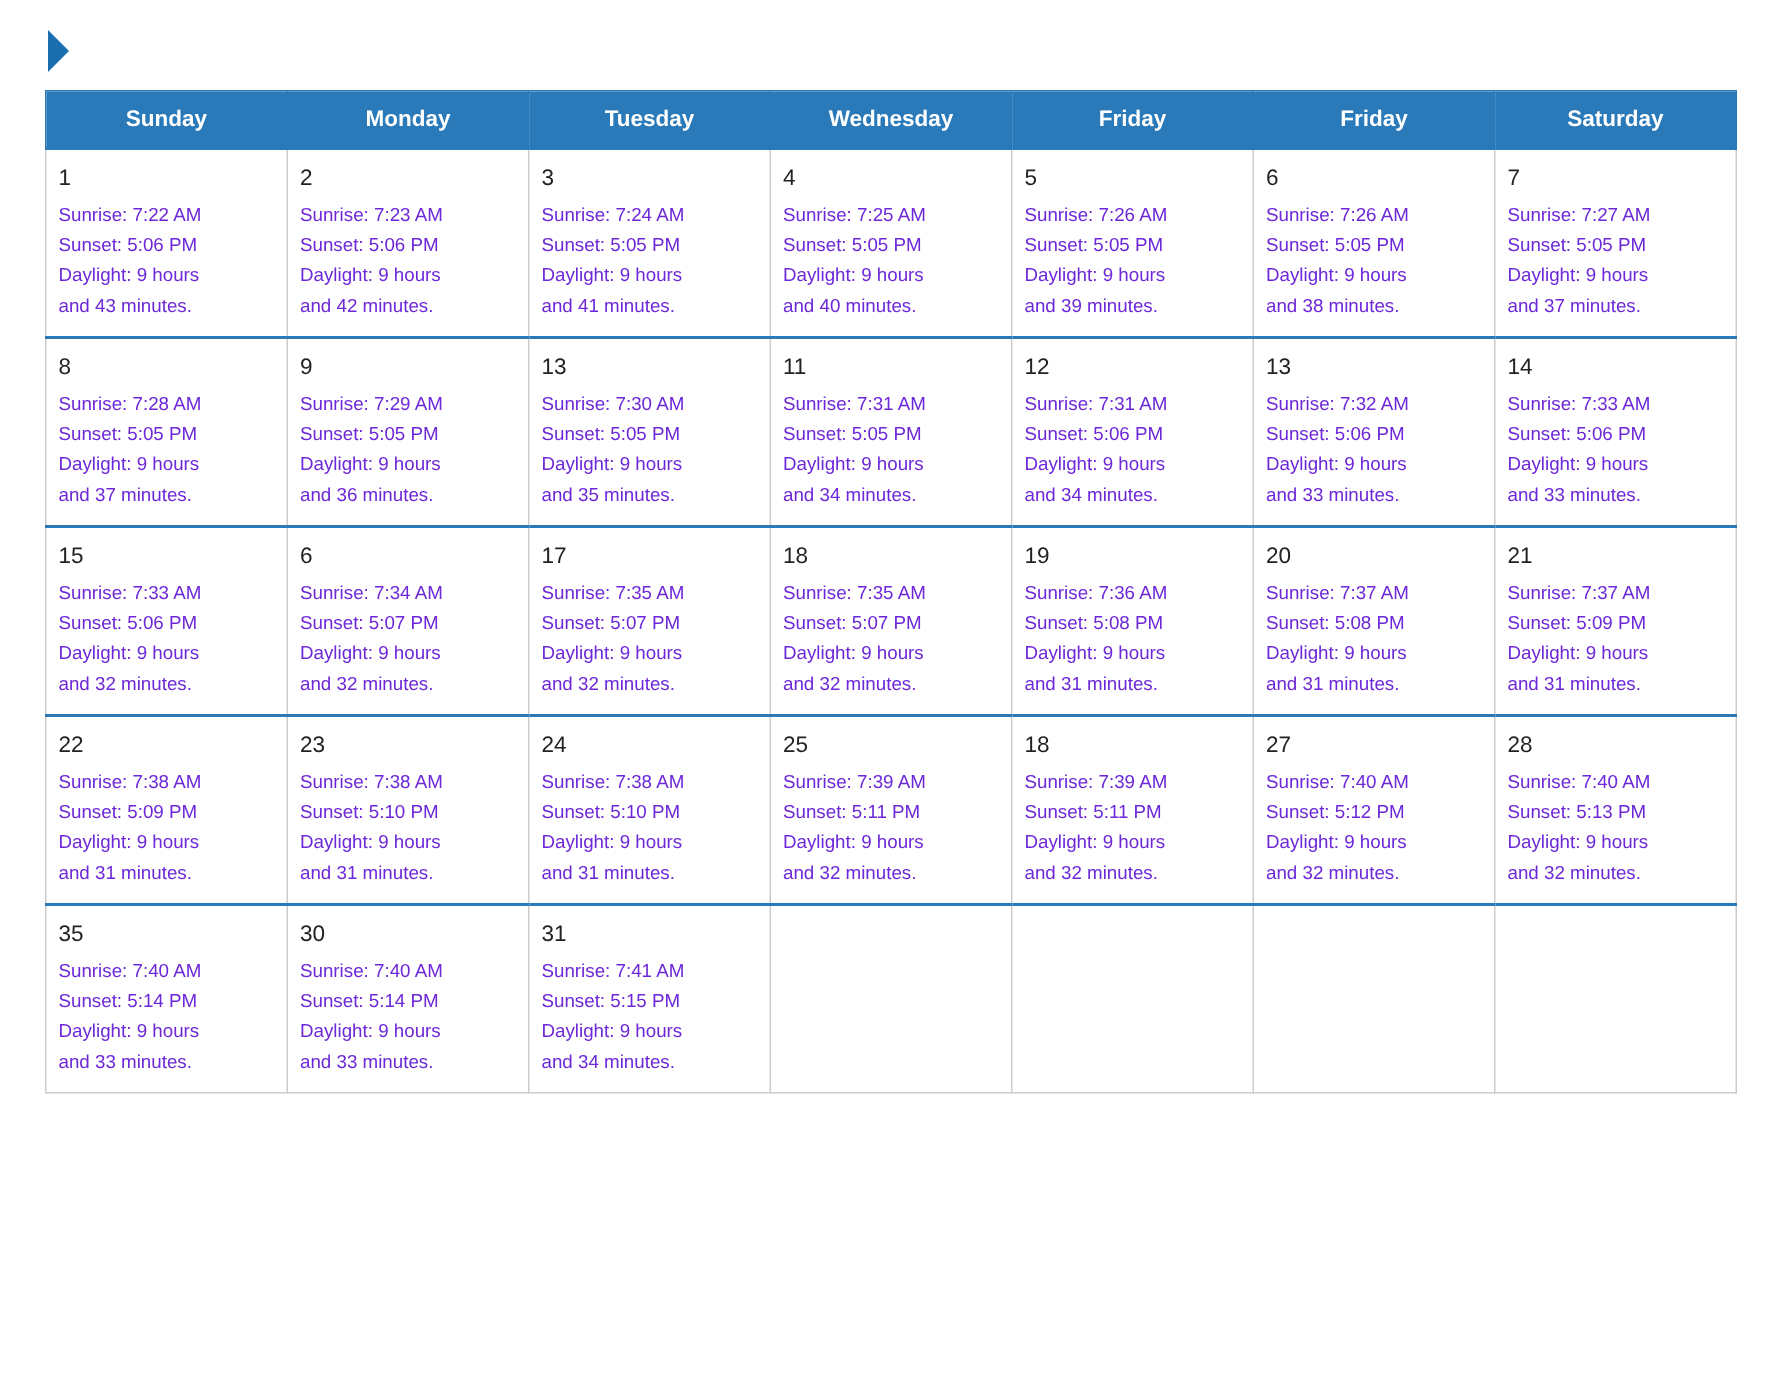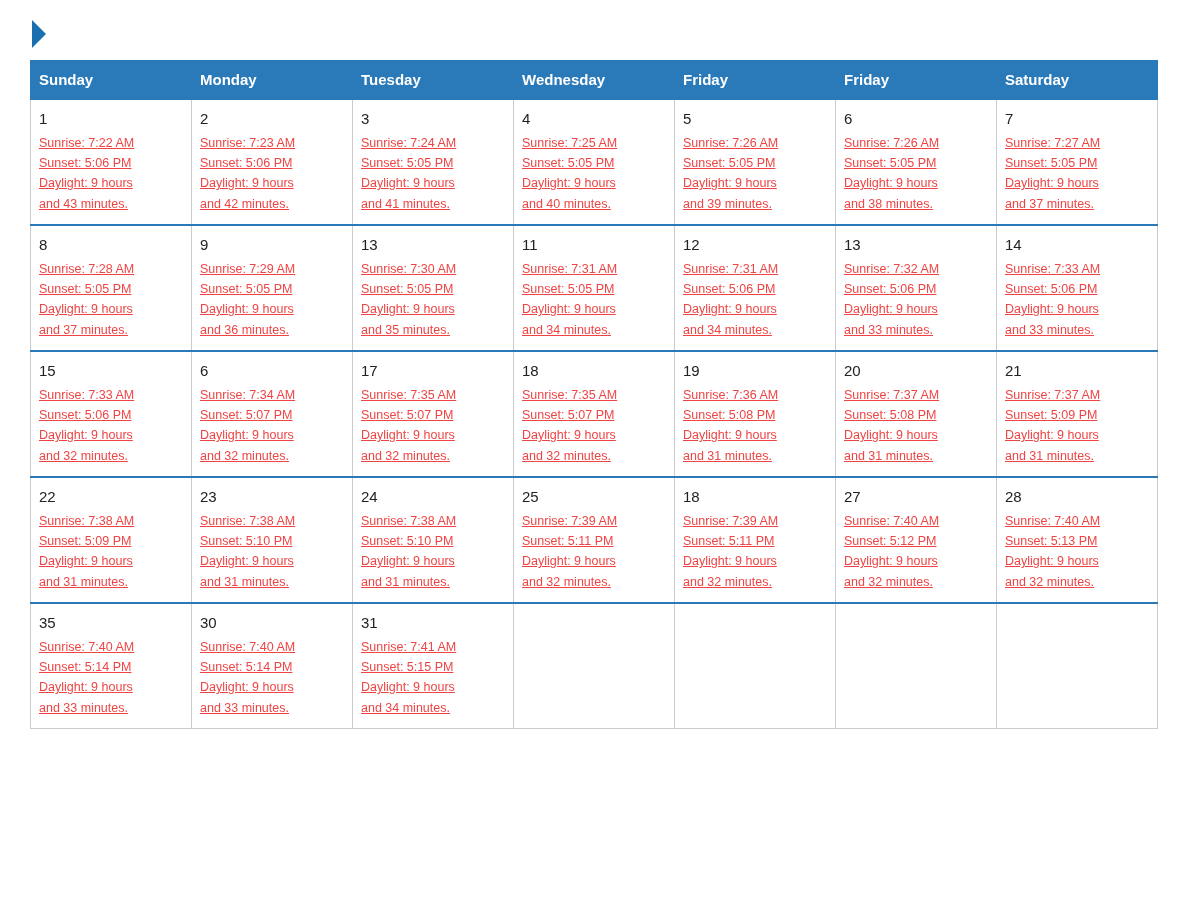--- a/index.html
+++ b/index.html
@@ -62,21 +62,21 @@
       width: 100%;
       border-collapse: collapse;
       table-layout: fixed;
     }
     thead tr th {
       background-color: #2a7aba;
       color: #fff;
       padding: 10px 8px;
       font-size: 15px;
       font-weight: bold;
-      text-align: left;
+      text-align: center;
       border: 1px solid #2a7aba;
     }
     tbody tr td {
       vertical-align: top;
       padding: 8px 8px 10px 8px;
       font-size: 13px;
       color: #333;
       border: 1px solid #ccc;
       border-top: 2px solid #2a7aba;
       line-height: 1.5;
@@ -84,23 +84,22 @@
     }
     tbody tr td .day-num {
       font-size: 15px;
       font-weight: normal;
       color: #222;
       display: block;
       margin-bottom: 2px;
     }
     tbody tr td .info {
       font-size: 12.5px;
-      color: #ef4444;
+      color: #6d28d9;
       line-height: 1.55;
-      text-decoration: underline;
     }
     tbody tr td.empty {
       background: #fff;
       border-top: 2px solid #2a7aba;
     }
     tbody tr:not(:first-child) td {
       border-top: 2px solid #2a7aba;
     }
   </style>
 </head>

